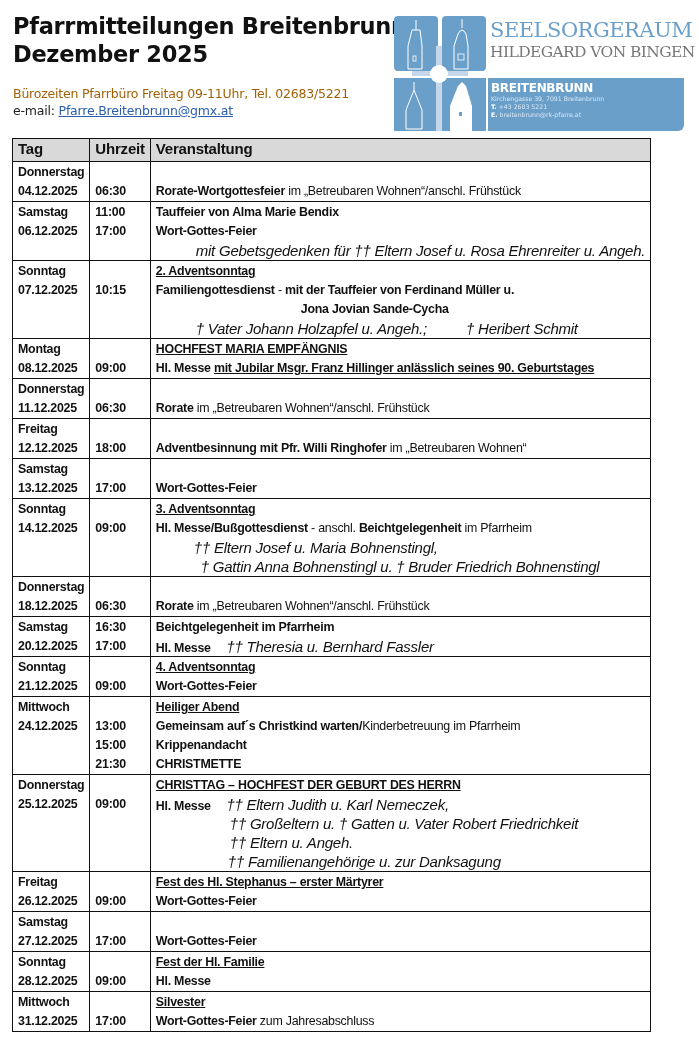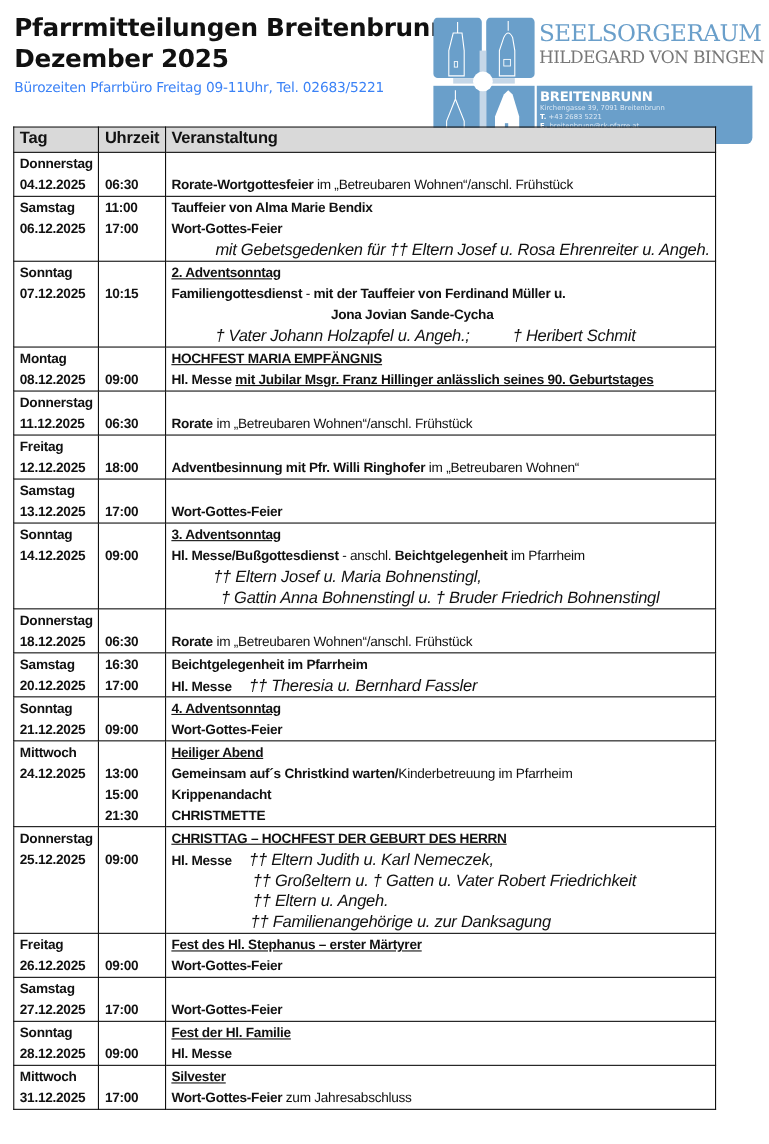--- a/index.html
+++ b/index.html
@@ -1,54 +1,57 @@
 <!DOCTYPE html>
 <html><head>
   <meta charset="utf-8">
   <style>
     * { box-sizing: border-box; margin: 0; padding: 0; }
     html, body { width: 699px; height: 1040px; background: #ffffff; overflow: hidden; }
     body { position: relative; font-family: "Liberation Sans", sans-serif; color: #111; }
 
     .header-left { position: absolute; left: 13px; top: 12px; width: 380px; }
     .title { font-family: "DejaVu Sans", sans-serif; font-weight: bold; font-size: 22.5px; line-height: 28px; color: #111; letter-spacing: -0.3px; white-space: nowrap; }
-    .office { font-family: "DejaVu Sans", sans-serif; font-size: 12.5px; line-height: 17px; color: #3b82f6; margin-top: 3px; white-space: nowrap; letter-spacing: -0.2px; }
+    .office { font-family: "DejaVu Sans", sans-serif; font-size: 12.5px; line-height: 17px; color: #a16207; margin-top: 17px; white-space: nowrap; letter-spacing: -0.2px; }
     .email-line { font-family: "DejaVu Sans", sans-serif; font-size: 12.5px; line-height: 17px; color: #222; white-space: nowrap; letter-spacing: -0.2px; }
     .email-link { color: #2a5db0; text-decoration: underline; }
 
     
     .logo { position: absolute; left: 392px; top: 16px; width: 296px; height: 115px; }
     .logo-text-top { position: absolute; left: 98px; top: 2px; }
     .logo-t1 { font-family: "DejaVu Serif", serif; font-size: 21px; color: #6a9fca; line-height: 24px; letter-spacing: -0.5px; white-space: nowrap; }
     .logo-t2 { font-family: "DejaVu Serif", serif; font-size: 15.5px; color: #777; line-height: 20px; letter-spacing: -0.6px; white-space: nowrap; }
     .logo-band { position: absolute; left: 96px; top: 62px; width: 196px; height: 53px; background: #6a9fca; border-radius: 0 0 6px 0; padding: 3px 0 0 3px; }
     .logo-b1 { font-family: "DejaVu Sans", sans-serif; font-weight: bold; font-size: 12px; color: #fff; line-height: 14px; letter-spacing: -0.3px; }
     .logo-small { font-family: "DejaVu Sans", sans-serif; font-size: 6.2px; color: #dbe8f4; line-height: 8px; white-space: nowrap; }
     .logo-small b { color: #fff; }
 
     
-    .schedule { position: absolute; left: 12px; top: 115px; width: 564px; border-collapse: collapse; font-family: "Liberation Sans", sans-serif; font-size: 12.4px; border-radius: 13px; }
+    .schedule { position: absolute; left: 12px; top: 138px; width: 564px; border-collapse: collapse; font-family: "Liberation Sans", sans-serif; font-size: 12.4px; border-radius: 13px; }
     .schedule td, .schedule th { border: 1.3px solid #111; vertical-align: top; padding: 1px 5px 0 5px; }
     .schedule th { background: #d9d9d9; text-align: left; font-size: 15px; font-weight: bold; height: 23px; padding-top: 1px; letter-spacing: -0.2px; }
     .c-tag { width: 121px; }
     .c-time { width: 73px; }
     .cell-lines { display: flex; flex-direction: column; }
     .ln { height: 19px; line-height: 19px; white-space: nowrap; letter-spacing: -0.25px; }
     .b { font-weight: bold; }
     .u { text-decoration: underline; font-weight: bold; }
     .i { font-style: italic; font-size: 15px; }
     .n { font-weight: normal; }
   </style>
 </head>
 <body>
 
 <div class="header-left">
   <div class="title">Pfarrmitteilungen Breitenbrunn</div>
   <div class="title">Dezember 2025</div>
   <div class="office">Bürozeiten Pfarrbüro Freitag 09-11Uhr, Tel. 02683/5221</div>
+  <div class="email-line">
+    <span>e-mail: </span><span class="email-link">Pfarre.Breitenbrunn@gmx.at</span>
+  </div>
 </div>
 
 <div class="logo">
   <svg width="96" height="115" viewBox="0 0 96 115" style="position:absolute;left:0;top:0">
     <rect x="2" y="0" width="44" height="55" rx="4" fill="#6a9fca"></rect>
     <rect x="50" y="0" width="44" height="55" rx="4" fill="#6a9fca"></rect>
     <rect x="2" y="62" width="44" height="53" fill="#6a9fca"></rect>
     <rect x="50" y="62" width="44" height="53" fill="#6a9fca"></rect>
     <rect x="44" y="30" width="6" height="85" fill="#c5d7e8"></rect>
     <rect x="20" y="55" width="56" height="5" fill="#c5d7e8"></rect>

